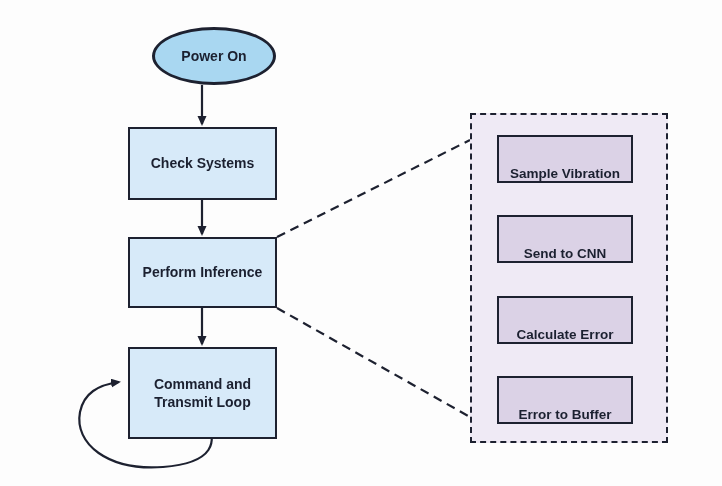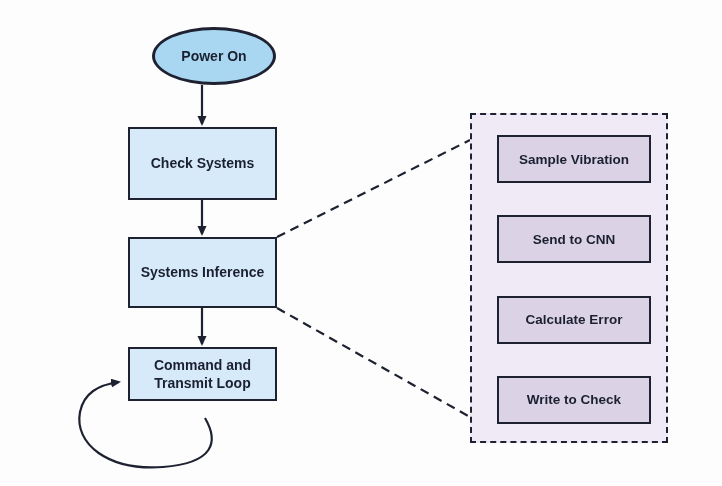--- a/index.html
+++ b/index.html
@@ -39,36 +39,36 @@
     background:var(--terminal-fill-blue);
     border-width:3px;
   }
   .node.process{
     left:128px;width:149px;
     background:var(--node-fill-blue);
     padding:0 12px;
   }
   .node.check{top:127px;height:73px;}
   .node.inference{top:237px;height:71px;padding:0 6px;}
-  .node.command{top:347px;height:54px;}
+  .node.command{top:347px;height:92px;}
 
   .detail-panel{
     position:absolute;
     left:470px;top:113px;width:198px;height:330px;
     background:var(--panel-fill);
     border:2px dashed var(--stroke);
     display:flex;flex-direction:column;
     justify-content:space-between;
     padding:20px 23px 17px 25px;
   }
   .step{
-    width:154px;height:48px;
+    width:136px;height:48px;
     background:var(--step-fill);
     border:2px solid var(--stroke);
-    display:flex;align-items:center;justify-content:center;
+    display:flex;align-items:flex-end;justify-content:center;
     text-align:center;
     font-weight:bold;
     font-size:13.5px;
     color:var(--text);
   }
 </style>
 </head>
 <body>
 
 <div class="canvas">
@@ -92,35 +92,35 @@
 
   <div class="node terminal">
     <span>Power On</span>
   </div>
 
   <div class="node process check">
     <span>Check Systems</span>
   </div>
 
   <div class="node process inference">
-    <span>Systems Inference</span>
+    <span>Perform Inference</span>
   </div>
 
   <div class="node process command">
     <span>Command and Transmit Loop</span>
   </div>
 
   <div class="detail-panel">
     <div class="step">
       <span>Sample Vibration</span>
     </div>
     <div class="step">
       <span>Send to CNN</span>
     </div>
     <div class="step">
       <span>Calculate Error</span>
     </div>
     <div class="step">
-      <span>Write to Check</span>
+      <span>Error to Buffer</span>
     </div>
   </div>
 
 </div>
 
 </body></html>

